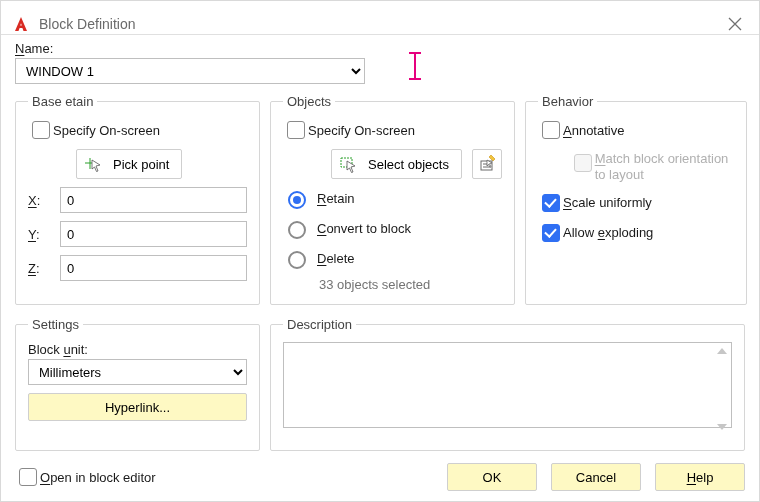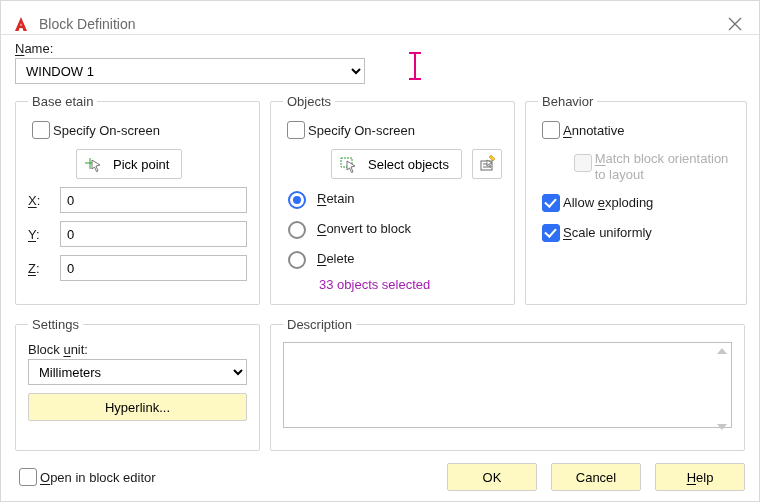--- a/index.html
+++ b/index.html
@@ -177,21 +177,21 @@
   }
   .radio:checked { border-color: var(--blue); }
   .radio:checked::after {
     content:"";
     position:absolute;
     left:3px; top:3px; width:8px; height:8px;
     background: var(--blue);
     border-radius:50%;
   }
 
-  .status { padding-left: 36px; color:#a21caf; }
+  .status { padding-left: 36px; color:#737373; }
 
   .row2 {
     display:grid;
     grid-template-columns: 245px 1fr;
     column-gap: 10px;
     margin-top: 12px;
     flex:1;
   }
   .desc-box {
     position: relative;
@@ -372,26 +372,26 @@
             <label for="b-ann" class="chk-label"><span class="u">A</span><span>nnotative</span></label>
           </div>
           <div class="chk-row indent multi" style="height:auto; align-items:flex-start; padding-top:2px;">
             <input type="checkbox" class="chk" id="b-match" disabled="" style="">
             <label for="b-match" class="chk-label disabled">
               <span class="u">M</span><span>atch block orientation</span><br>
               <span>to layout</span>
             </label>
           </div>
           <div class="chk-row">
+            <input type="checkbox" class="chk" id="b-scale" checked="" style="">
+            <label for="b-scale" class="chk-label"><span class="u">S</span><span>cale uniformly</span></label>
+          </div>
+          <div class="chk-row">
             <input type="checkbox" class="chk" id="b-exp" checked="" style="">
             <label for="b-exp" class="chk-label"><span>Allow </span><span class="u">e</span><span>xploding</span></label>
-          </div>
-          <div class="chk-row">
-            <input type="checkbox" class="chk" id="b-scale" checked="" style="">
-            <label for="b-scale" class="chk-label"><span class="u">S</span><span>cale uniformly</span></label>
           </div>
         </div>
       </fieldset>
 
     </div>
 
     <div class="row2">
       <fieldset class="group">
         <legend>Settings</legend>
         <div class="group-body">

